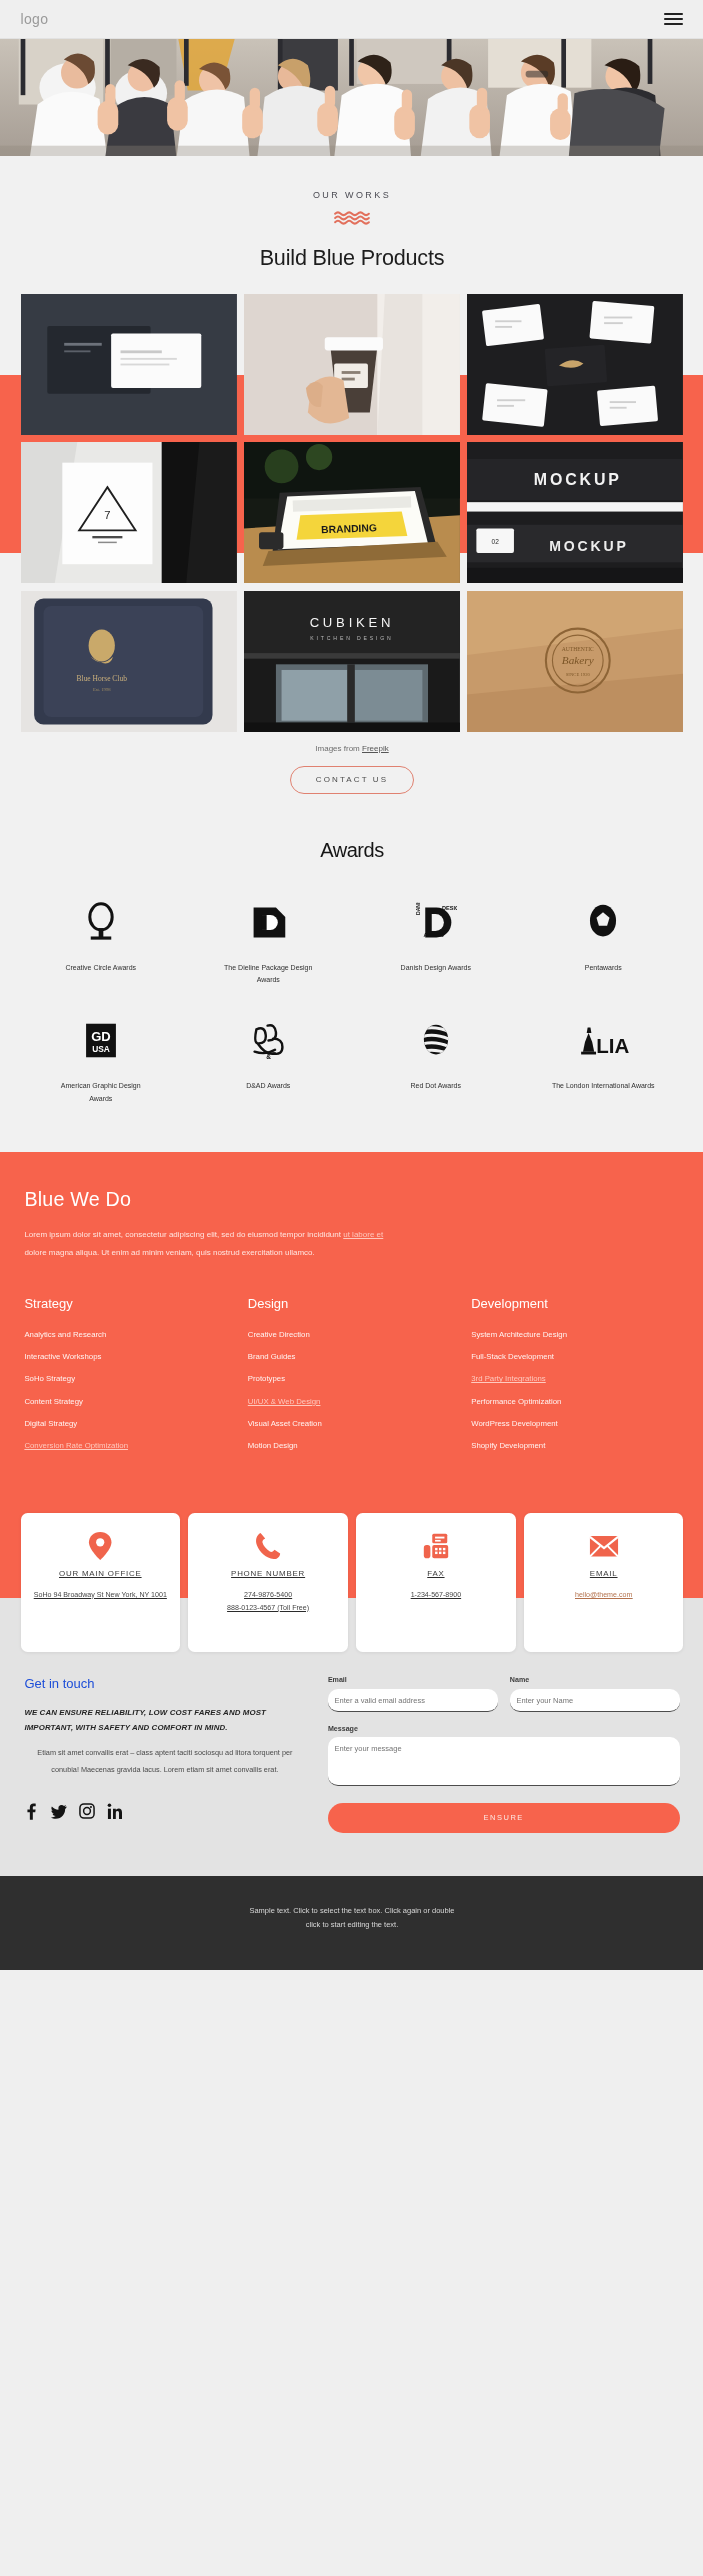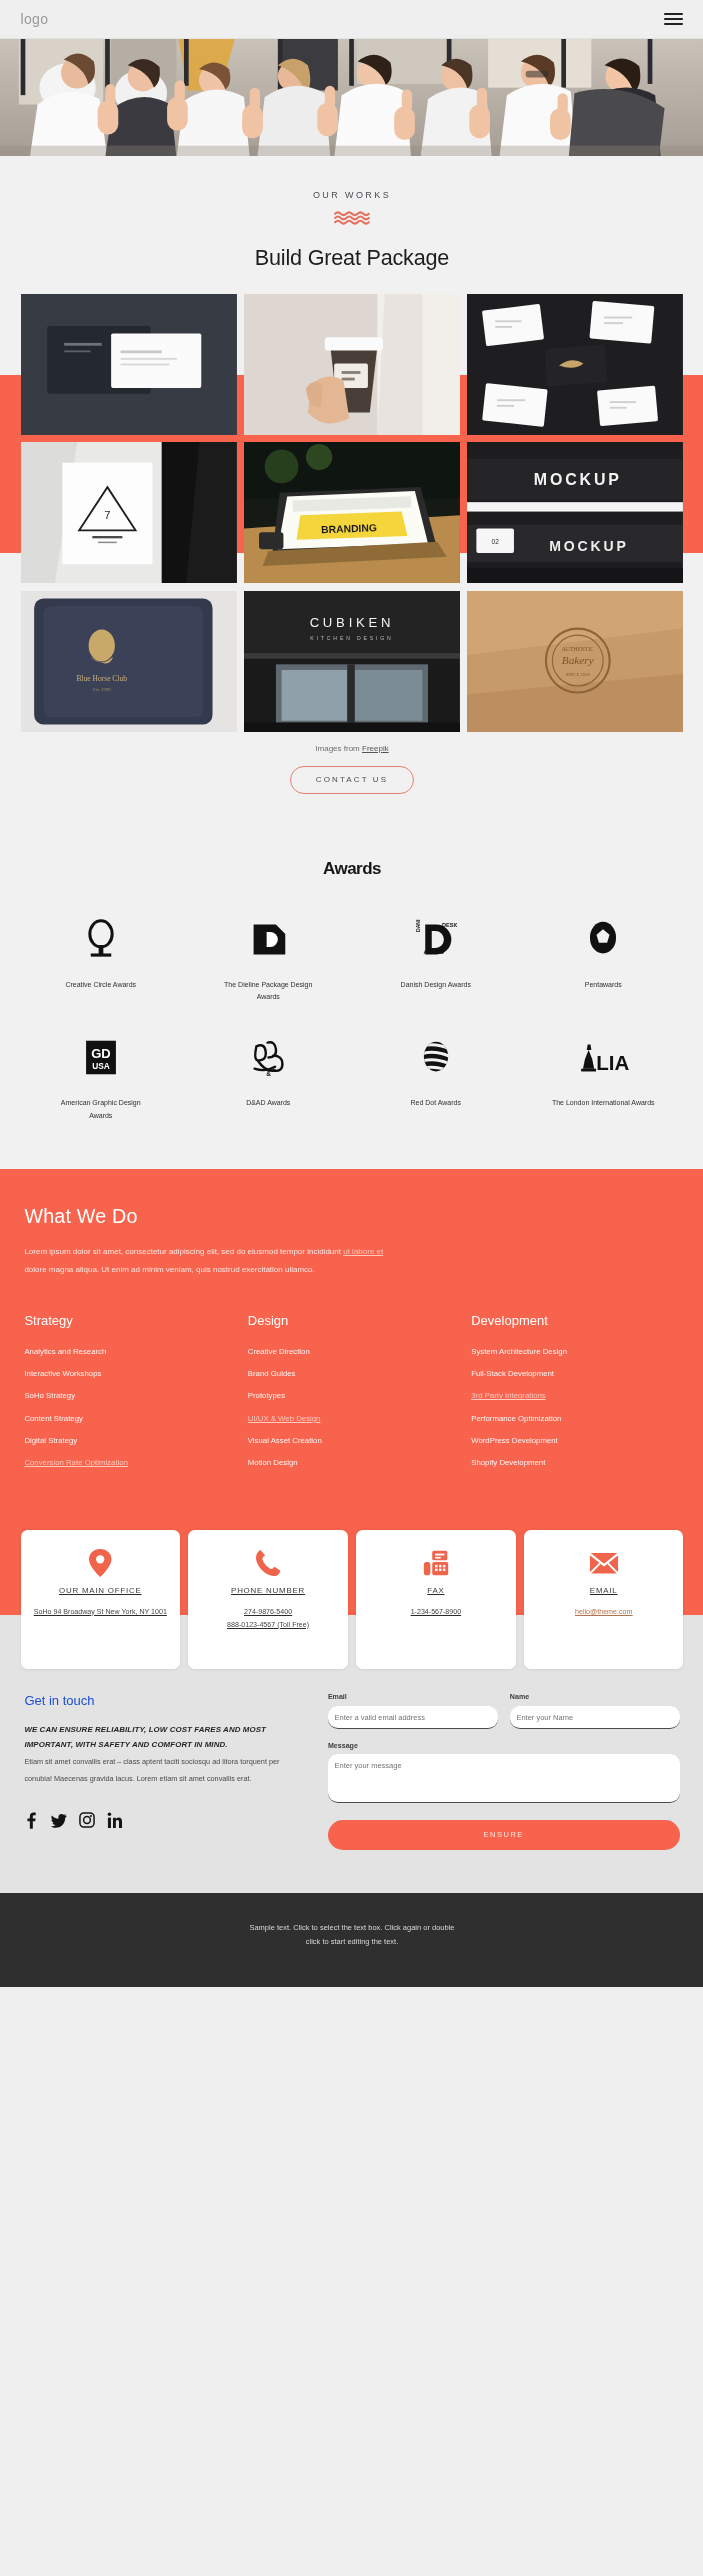--- a/index.html
+++ b/index.html
@@ -53,21 +53,21 @@
   .credit a { color: #555; text-decoration: underline; }
   .btn-outline {
     display: inline-block; margin: 13px auto 0;
     border: 1.3px solid #e08170; color: #4b4b4b; background: transparent;
     border-radius: 28px; padding: 8.4px 25px;
     font-size: 8px; letter-spacing: 2.1px; font-weight: 500; cursor: pointer;
   }
 
   
   .awards { background: #f1f1f1; padding: 45px 0 47px; text-align: center; }
-  .awards h2 { font-size: 17px; font-weight: 700; letter-spacing: -0.5px; color: #161616; margin-top: 20px; }
+  .awards h2 { font-size: 20px; font-weight: 400; letter-spacing: -0.5px; color: #161616; }
   .awards-grid {
     margin-top: 38px;
     display: grid; grid-template-columns: repeat(4, 1fr); row-gap: 32px;
     padding: 0 17px;
   }
   .award { display: flex; flex-direction: column; align-items: center; }
   .award .mark { height: 45px; display: flex; align-items: center; justify-content: center; }
   .award .mark svg { display: block; }
   .award .name {
     margin-top: 17px; font-size: 7px; color: #2f2f2f; line-height: 1.75;
@@ -116,21 +116,21 @@
 
   
   .touch { background: #e3e3e3; padding: 24.4px 24.4px 43px; display: flex; gap: 22.5px; }
   .touch-left { width: 281px; }
   .touch-left h2 { font-size: 13px; font-weight: 400; color: #1d4ed8; }
   .touch-left .lead {
     margin-top: 14px; font-size: 7.9px; font-weight: 700; font-style: italic;
     color: #242424; line-height: 1.95; letter-spacing: 0.1px;
   }
   .touch-left .body {
-    margin-top: 0; font-size: 7.3px; color: #4a4a4a; line-height: 2.35;
+    margin-top: 8px; font-size: 7.3px; color: #4a4a4a; line-height: 2.35; text-align: center;
   }
   .socials { display: flex; gap: 12.2px; margin-top: 24.4px; }
   .socials a { display: block; }
 
   .touch-right { flex: 1; }
   .row2 { display: flex; gap: 12.2px; }
   .field { flex: 1; }
   .field label {
     display: block; font-size: 7.1px; font-weight: 700; color: #3c3c3c; margin-bottom: 4.7px;
   }
@@ -274,21 +274,21 @@
 
   <div class="works">
     <div class="eyebrow">OUR WORKS</div>
     <svg class="wave" viewBox="0 0 40 16">
       <g fill="none" stroke="#e2705c" stroke-width="2.1" stroke-linecap="round">
         <path d="M2 4 q3 -3 6 0 t6 0 t6 0 t6 0 t6 0 t6 0"></path>
         <path d="M2 8.5 q3 -3 6 0 t6 0 t6 0 t6 0 t6 0 t6 0"></path>
         <path d="M2 13 q3 -3 6 0 t6 0 t6 0 t6 0 t6 0 t6 0"></path>
       </g>
     </svg>
-    <div class="section-title">Build Great Package</div>
+    <div class="section-title">Build Blue Products</div>
 
     <div class="gallery-wrap">
       <div class="gallery-bg"></div>
       <div class="gallery">
 
         <div class="tile">
           <svg viewBox="0 0 230 150" preserveAspectRatio="none">
             <rect width="230" height="150" fill="#363b44"></rect>
             <rect x="28" y="34" width="110" height="72" rx="2" fill="#24282f"></rect>
             <rect x="96" y="42" width="96" height="58" rx="2" fill="#fbfbfb"></rect>
@@ -542,21 +542,21 @@
             <text x="38" y="35" font-family="Liberation Sans, sans-serif" font-size="22" font-weight="bold" fill="#111" text-anchor="middle">LIA</text>
           </svg>
         </div>
         <div class="name">The London International Awards</div>
       </div>
 
     </div>
   </div>
 
   <div class="wwd">
-    <h2>What We Do</h2>
+    <h2>Blue We Do</h2>
     <p><span>Lorem ipsum dolor sit amet, consectetur adipiscing elit, sed do eiusmod tempor incididunt </span><a href="#">ut labore et</a><span> dolore magna aliqua. Ut enim ad minim veniam, quis nostrud exercitation ullamco.</span></p>
 
     <div class="cols">
       <div class="col">
         <h3>Strategy</h3>
         <ul>
           <li>Analytics and Research</li>
           <li>Interactive Workshops</li>
           <li>SoHo Strategy</li>
           <li>Content Strategy</li>

